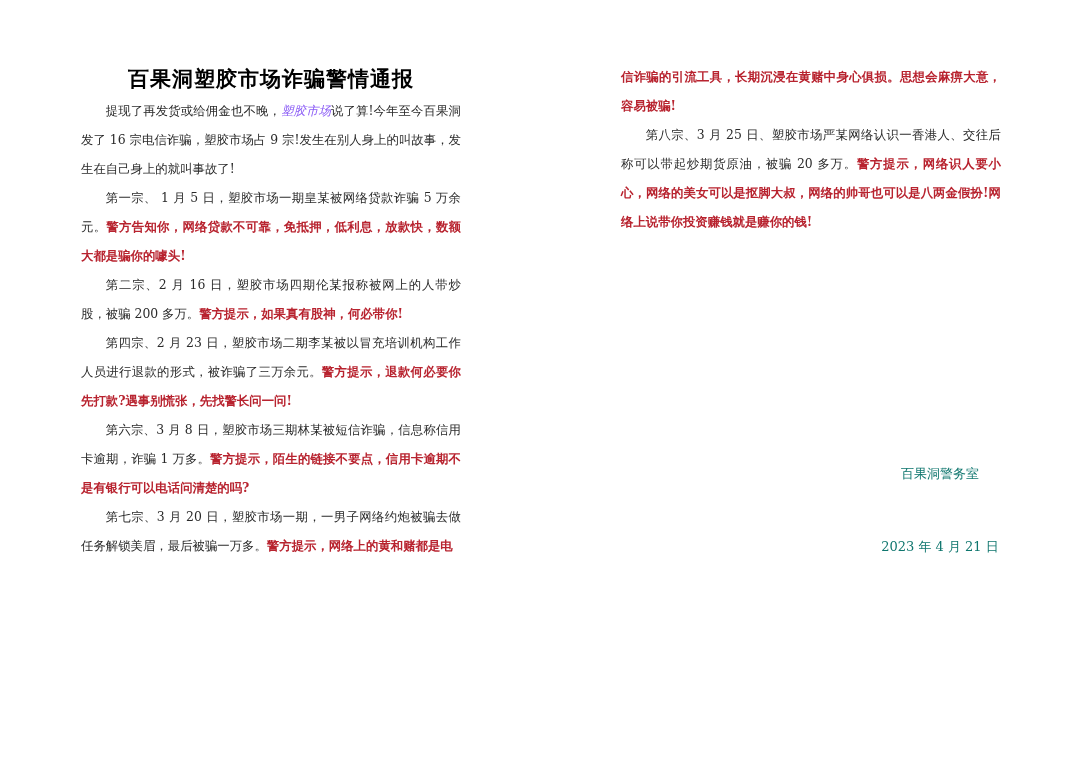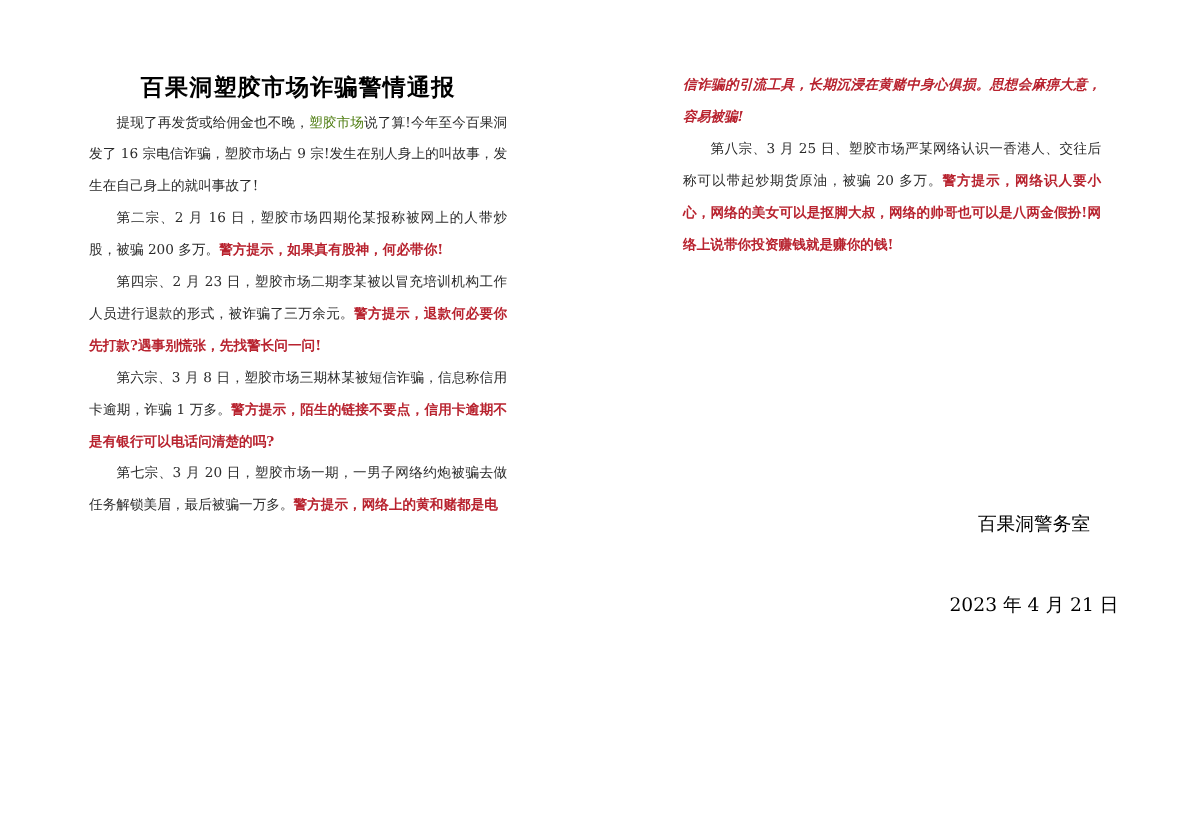--- a/index.html
+++ b/index.html
@@ -42,49 +42,51 @@
       margin: 0;
     }
     p.para {
       margin: 0;
       font-size: 12.4px;
       line-height: 29px;
       text-indent: 2em;
       text-align: justify;
       text-justify: inter-ideograph;
     }
-    p.para.noindent { text-indent: 0; font-style: italic; }
+    p.para.noindent { text-indent: 0; }
     .warn {
       color: #b8232f;
       font-weight: bold;
     }
     .hl {
-      color: #4d7c0f;
+      color: #8b5cf6;
+      font-style: italic;
     }
     .sign {
       position: absolute;
       left: 860px;
       width: 160px;
       text-align: center;
-      font-size: 17px;
-      color: #000000;
+      font-size: 13px;
+      color: #0f766e;
     }
     .sign-org { top: 465px; }
     .sign-date { top: 494px; margin-top: 44px; }
   </style>
 </head>
 <body>
 
 <div class="page">
 
   <div class="column col-left">
     <h1 class="title">百果洞塑胶市场诈骗警情通报</h1>
 
     <p class="para"><span>提现了再发货或给佣金也不晚，</span><span class="hl">塑胶市场</span><span>说了算!今年至今百果洞发了 16 宗电信诈骗，塑胶市场占 9 宗!发生在别人身上的叫故事，发生在自己身上的就叫事故了!</span></p>
 
+    <p class="para"><span>第一宗、 1 月 5 日，塑胶市场一期皇某被网络贷款诈骗 5 万余元。</span><span class="warn">警方告知你，网络贷款不可靠，免抵押，低利息，放款快，数额大都是骗你的噱头!</span></p>
 
     <p class="para"><span>第二宗、2 月 16 日，塑胶市场四期伦某报称被网上的人带炒股，被骗 200 多万。</span><span class="warn">警方提示，如果真有股神，何必带你!</span></p>
 
 
     <p class="para"><span>第四宗、2 月 23 日，塑胶市场二期李某被以冒充培训机构工作人员进行退款的形式，被诈骗了三万余元。</span><span class="warn">警方提示，退款何必要你先打款?遇事别慌张，先找警长问一问!</span></p>
 
 
     <p class="para"><span>第六宗、3 月 8 日，塑胶市场三期林某被短信诈骗，信息称信用卡逾期，诈骗 1 万多。</span><span class="warn">警方提示，陌生的链接不要点，信用卡逾期不是有银行可以电话问清楚的吗?</span></p>
 
     <p class="para"><span>第七宗、3 月 20 日，塑胶市场一期，一男子网络约炮被骗去做任务解锁美眉，最后被骗一万多。</span><span class="warn">警方提示，网络上的黄和赌都是电</span></p>

